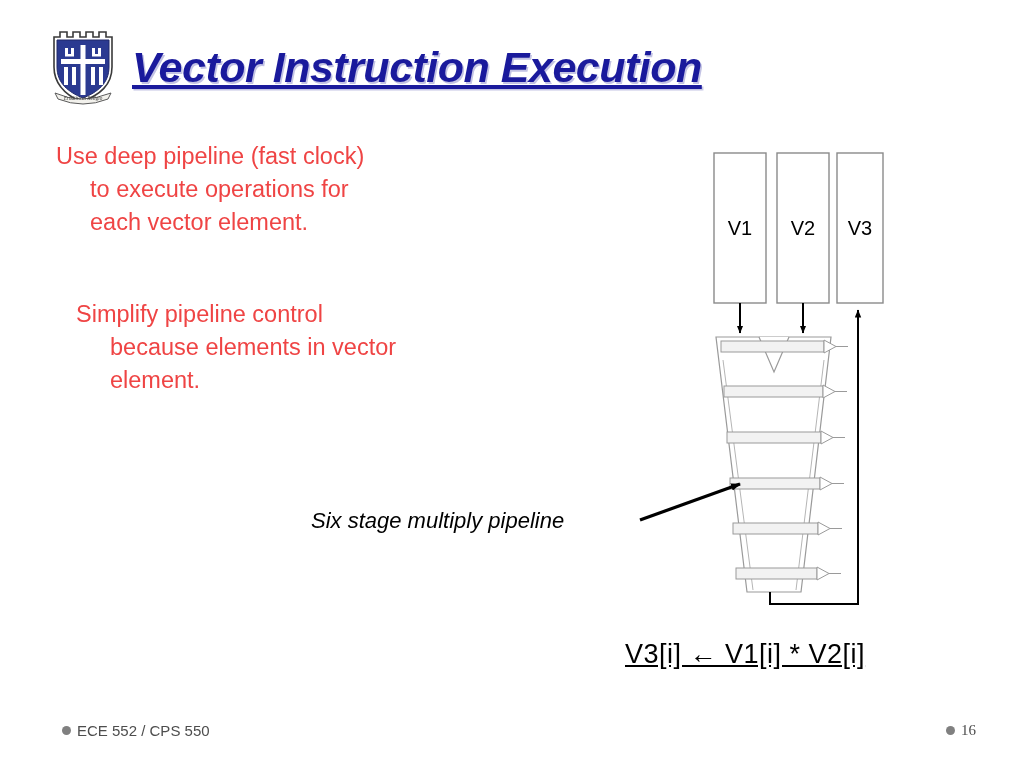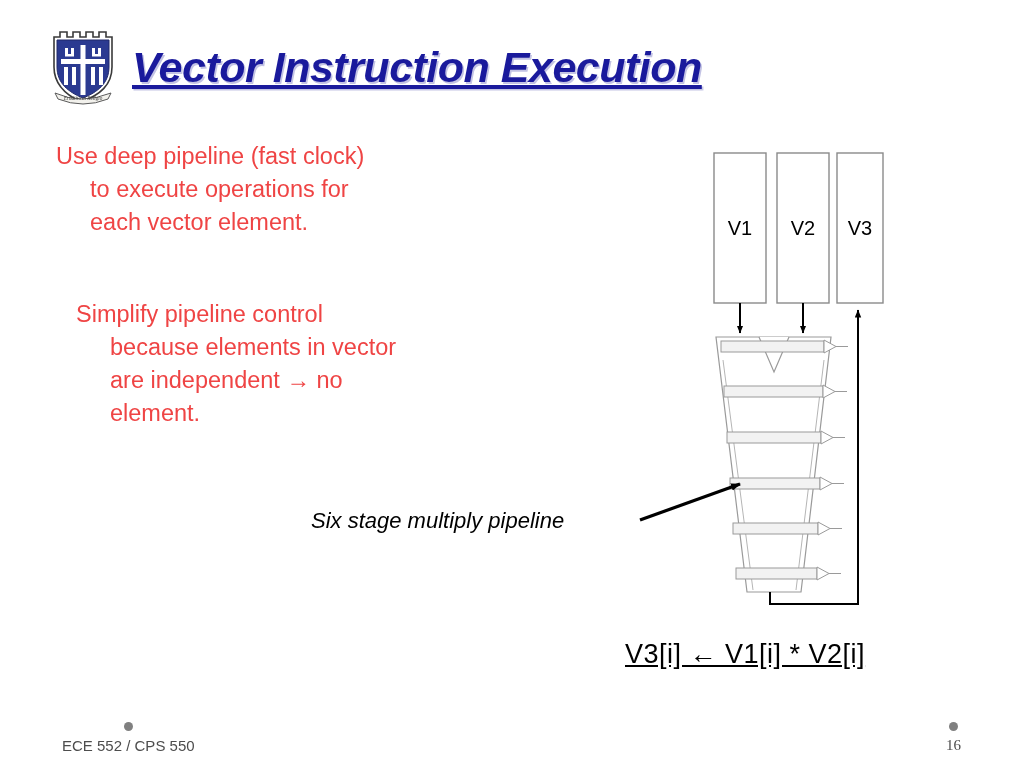--- a/index.html
+++ b/index.html
@@ -93,21 +93,20 @@
   }
 
   
   .footer-item {
     position: absolute;
     font-size: 15px;
     color: #4d4d4d;
     display: flex;
     align-items: center;
     gap: 6px;
-    flex-direction: column;
   }
   #footer-left  { left: 62px;  top: 722px; }
   #footer-right { left: 946px; top: 722px; font-family: Liberation Serif, serif; }
   .fbullet {
     width: 9px;
     height: 9px;
     border-radius: 50%;
     background: #808080;
     display: inline-block;
     flex: 0 0 auto;
@@ -153,21 +152,20 @@
 
   <div class="para" id="para1">
     <span class="l1">Use deep pipeline (fast clock)</span>
     <span class="ind">to execute operations for</span>
     <span class="ind">each vector element.</span>
   </div>
 
   <div class="para" id="para2">
     <span class="l1">Simplify pipeline control</span>
     <span class="ind">because elements in vector</span>
-    <span class="ind">are independent → no</span>
     <span class="ind">element.</span>
   </div>
 
   <svg id="diagram">
     <defs>
       <marker id="arrowBlack" markerWidth="9" markerHeight="9" refX="7.5" refY="3.2" orient="auto" markerUnits="userSpaceOnUse">
         <path d="M0,0 L8,3.2 L0,6.4 z" fill="#000000"></path>
       </marker>
       <marker id="arrowBlackThin" markerWidth="11" markerHeight="11" refX="9" refY="3.8" orient="auto" markerUnits="userSpaceOnUse">
         <path d="M0,0 L10,3.8 L0,7.6 z" fill="#000000"></path>

